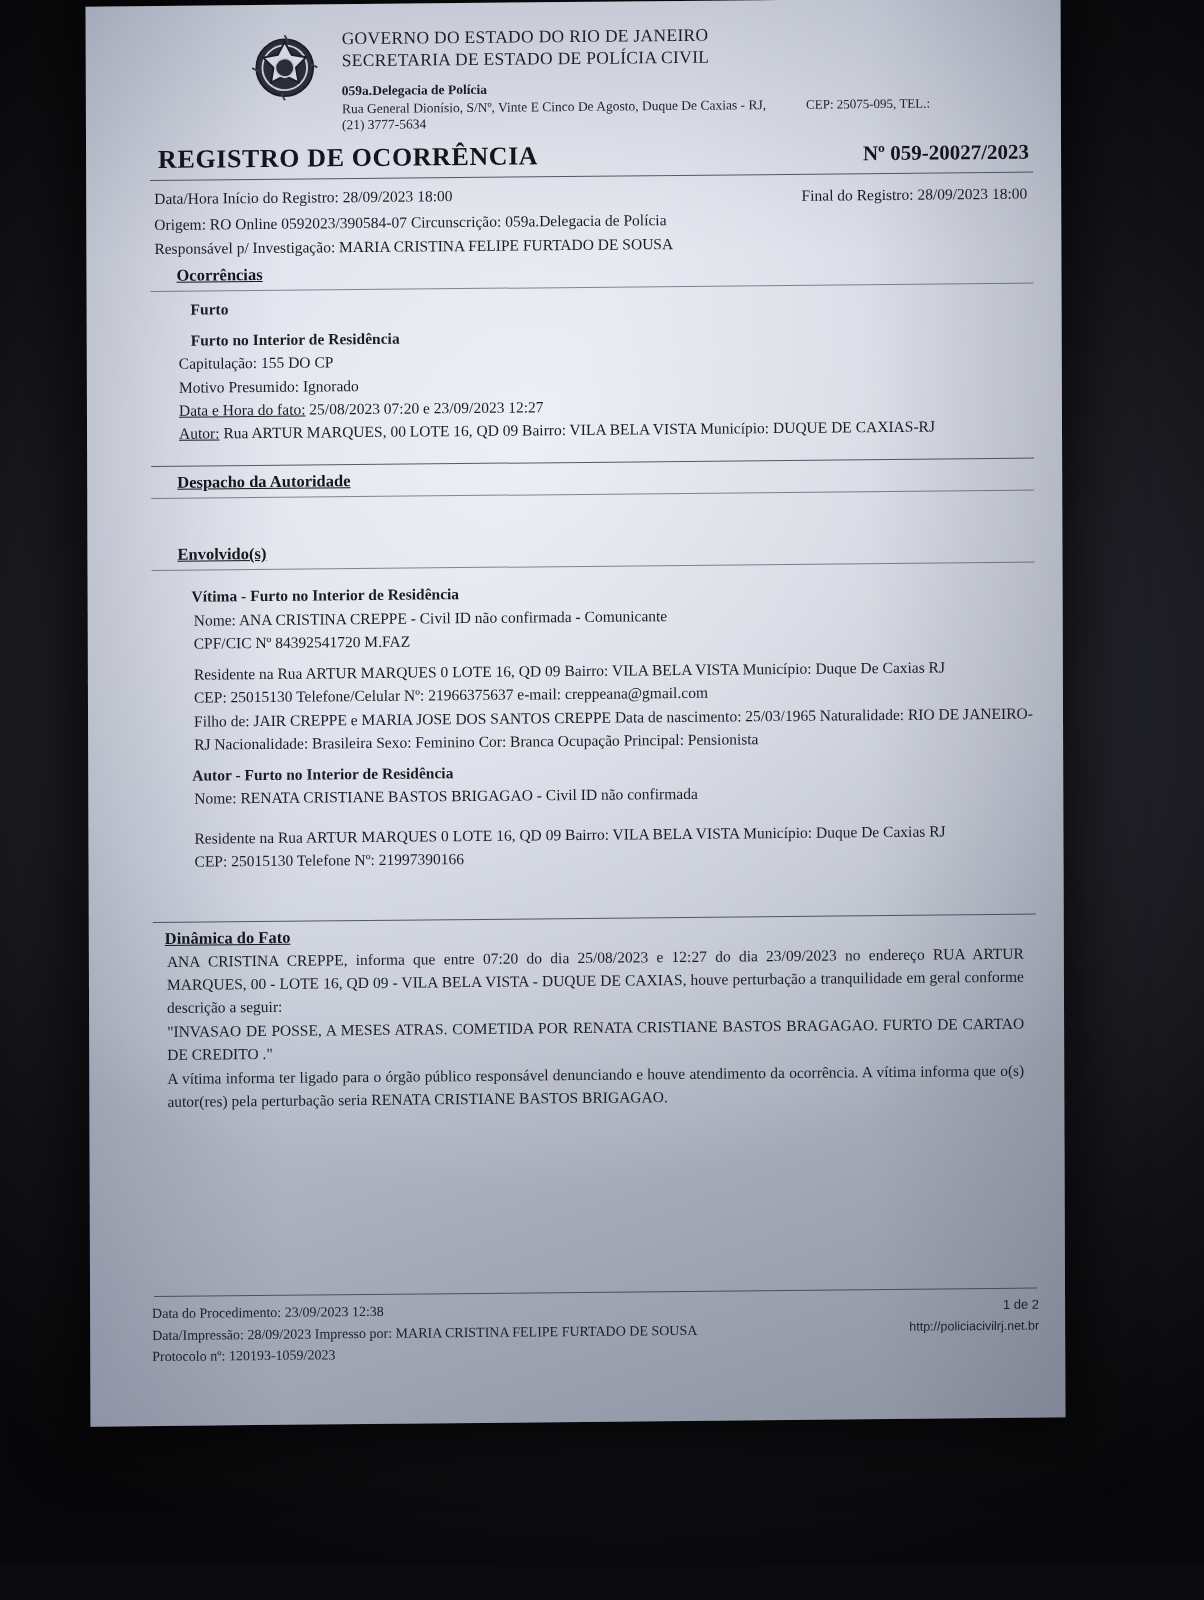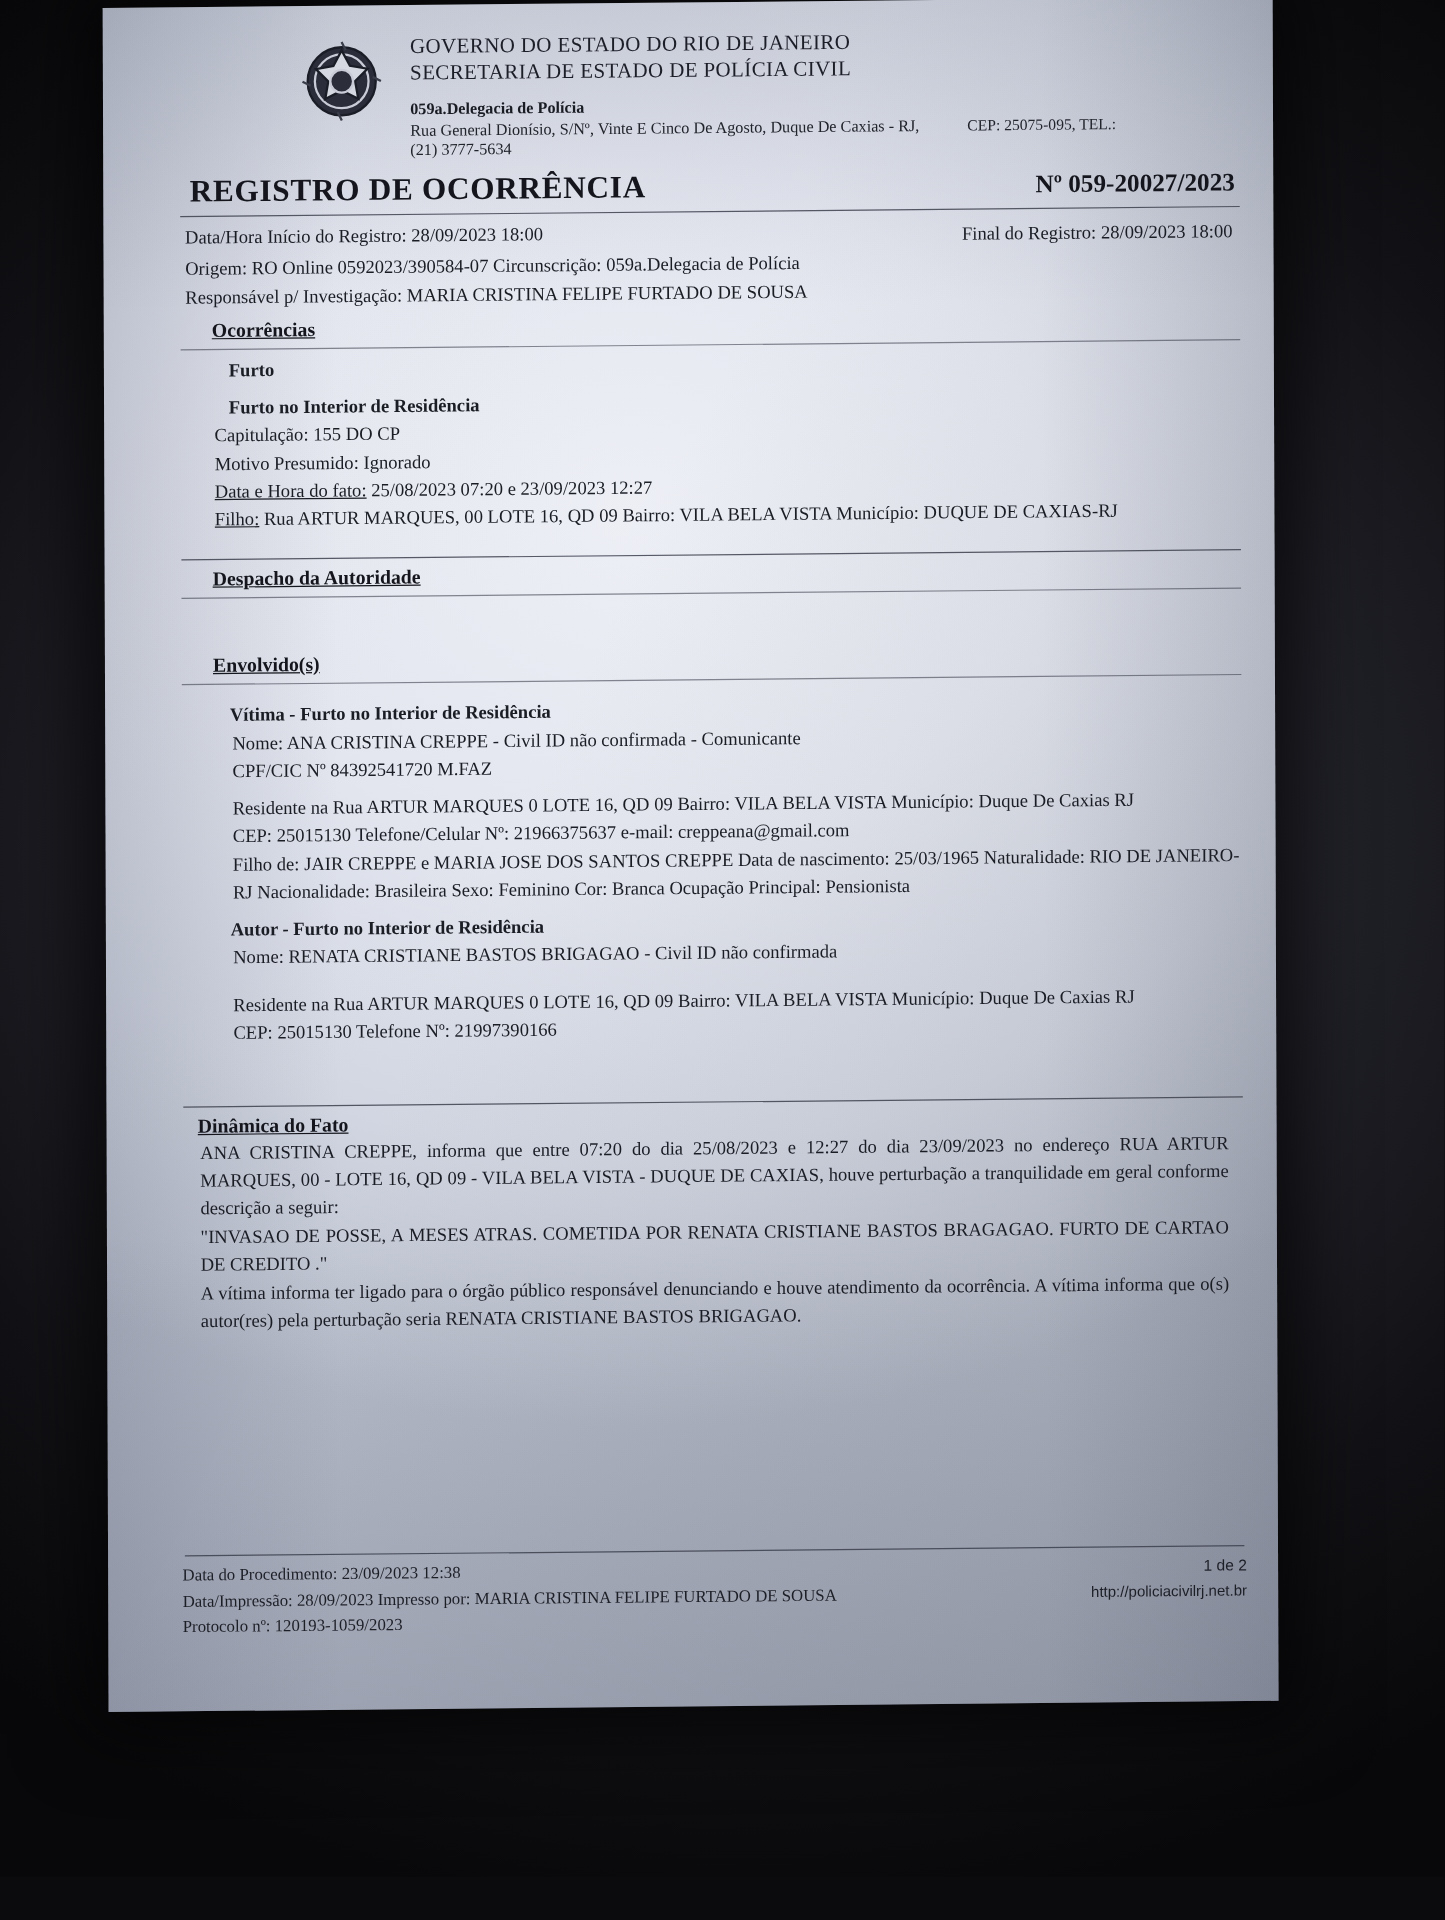--- a/index.html
+++ b/index.html
@@ -240,21 +240,21 @@
 
       <div class="sec-head">Ocorrências</div>
       <div class="rule thin"></div>
       <div class="body-block">
         <div class="item-title">Furto</div>
         <div class="spacer-sm"></div>
         <div class="item-title">Furto no Interior de Residência</div>
         <div>Capitulação: 155 DO CP</div>
         <div>Motivo Presumido: Ignorado</div>
         <div><span class="u">Data e Hora do fato:</span><span> 25/08/2023 07:20 e 23/09/2023 12:27</span></div>
-        <div><span class="u">Filho:</span><span>  Rua  ARTUR MARQUES, 00 LOTE 16, QD 09  Bairro: VILA BELA VISTA Município: DUQUE DE CAXIAS-RJ</span></div>
+        <div><span class="u">Autor:</span><span>  Rua  ARTUR MARQUES, 00 LOTE 16, QD 09  Bairro: VILA BELA VISTA Município: DUQUE DE CAXIAS-RJ</span></div>
       </div>
 
       <div class="spacer-md"></div>
       <div class="rule"></div>
 
       <div class="sec-head">Despacho da Autoridade</div>
       <div class="rule thin"></div>
       <div style="height:34px"></div>
 
       <div class="sec-head">Envolvido(s)</div>

